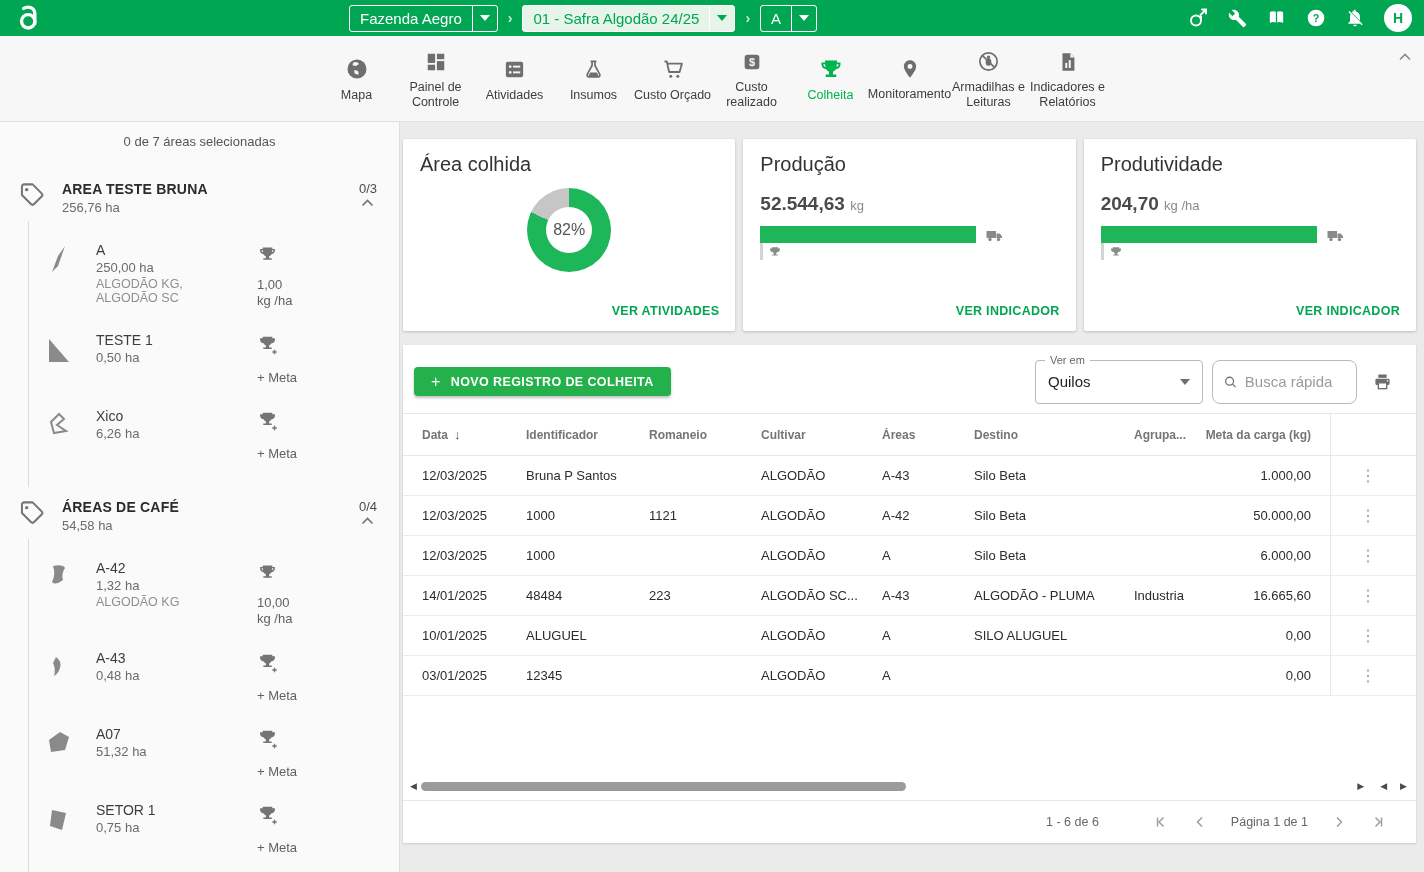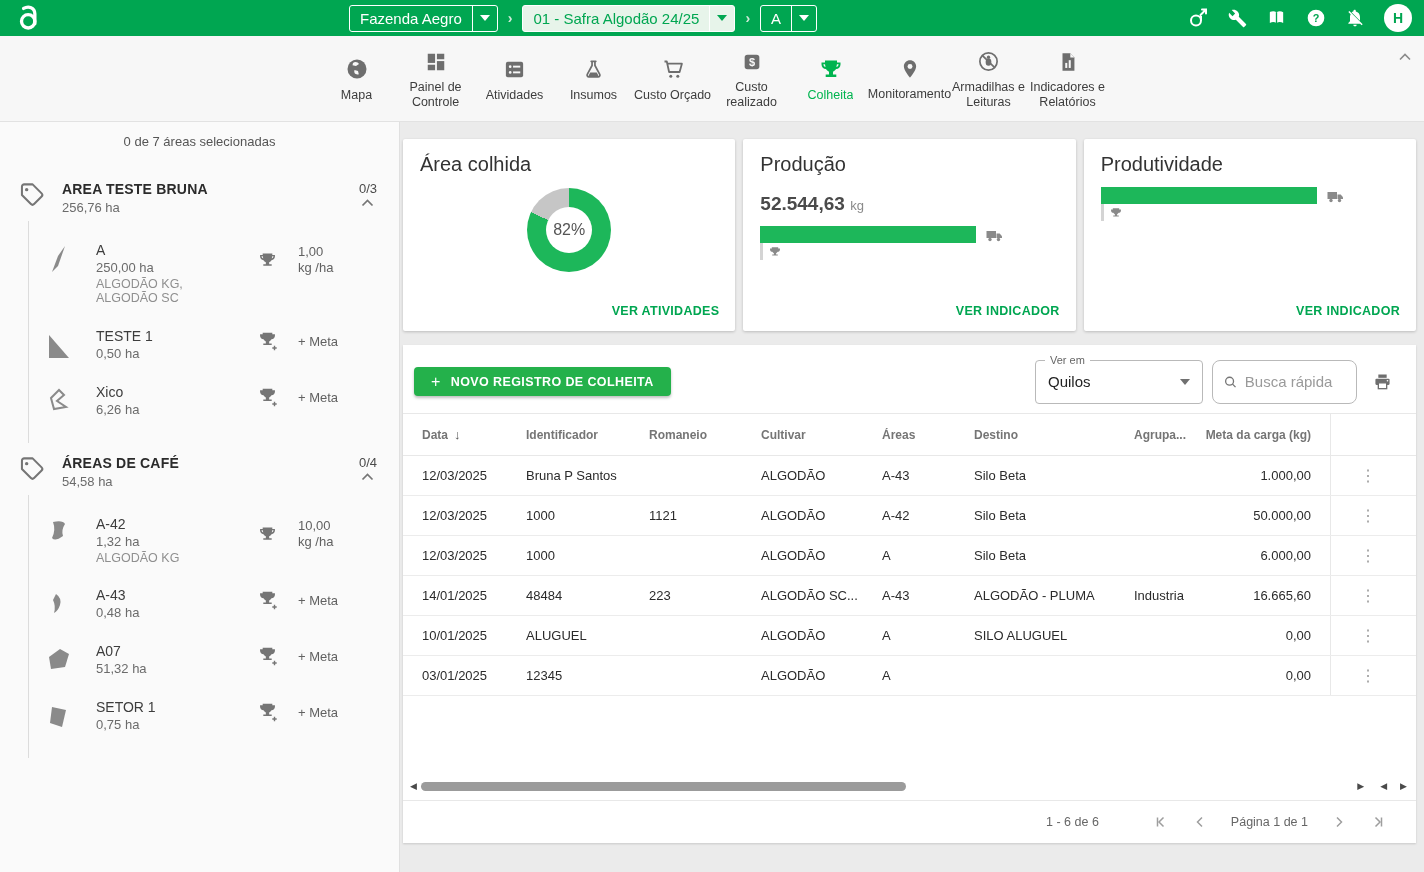--- a/index.html
+++ b/index.html
@@ -36,21 +36,21 @@
   .grp-area { font-size:13px; color:#6b6b6b; margin-top:3px; }
   .grp-right { margin-left:auto; display:flex; flex-direction:column; align-items:center; gap:2px; padding-right:6px; }
   .grp-count { font-size:13px; color:#4a4a4a; }
   .items { margin-left:28px; border-left:1px solid #dcdcdc; padding:10px 0 14px; }
   .item { display:flex; padding:11px 14px 11px 13px; align-items:flex-start; }
   .item .shape { width:34px; height:32px; flex:none; margin-right:20px; margin-top:2px; }
   .item-main { width:148px; }
   .item-name { font-size:14px; color:#3d3d3d; }
   .item-area { font-size:13px; color:#6b6b6b; margin-top:2px; }
   .item-crops { font-size:12.5px; color:#8f8f8f; margin-top:2px; width:115px; line-height:1.15; }
-  .goal { margin-left:auto; display:flex; align-items:center; width:128px; gap:20px; padding-top:2px; }
+  .goal { margin-left:auto; display:flex; align-items:flex-start; width:128px; gap:12px; padding-top:2px;flex-direction:column; }
   .goal .gtxt { font-size:13px; color:#616161; line-height:1.25; }
   .goal .gtxt.meta { padding-top:3px; }
 
   
   .main { position:absolute; top:122px; left:401px; right:0; bottom:0; background:#ebebeb; }
   .cards { display:flex; gap:8px; padding:17px 8px 0 2px; }
   .card { background:#fff; border-radius:2px; box-shadow:0 1px 3px rgba(0,0,0,.2); width:333px; height:192px; position:relative; padding:14px 17px; }
   .card-title { font-size:20px; color:#333; }
   .card-link { position:absolute; right:16px; bottom:13px; color:#00a651; font-weight:bold; font-size:12.5px; letter-spacing:.3px; cursor:pointer; }
   .donut { width:84px; height:84px; border-radius:50%; margin:12px auto 0; position:relative; }
@@ -440,20 +440,21 @@
         <div class="tick"></div>
         <svg class="goal-mark" width="14" height="14" viewBox="0 0 24 24">
             <path fill="#8a8a8a" d="M6.5 4h11v1.8h3v1.7c0 2.2-1.7 3.9-3.9 4.1a5.5 5.5 0 0 1-2.7 2.4v2.4h2.9V18H7.2v-1.6h2.9V14a5.5 5.5 0 0 1-2.7-2.4C5.2 11.4 3.5 9.7 3.5 7.5V5.8h3z"></path>
           </svg>
       </div>
       <span class="card-link">VER INDICADOR</span>
     </div>
 
     <div class="card">
       <div class="card-title">Produtividade</div>
+      <div class="metric"><span>204,70</span> <span class="unit">kg /ha</span></div>
       <div class="bar-wrap">
         <div class="bar"></div>
         <svg class="truck" width="17" height="15" viewBox="0 0 17 15">
           <rect x="0.5" y="3" width="9.5" height="7" fill="#8a8a8a"></rect>
           <path d="M10.5 5.5h3.2l2.3 2.7V10h-5.5z" fill="#8a8a8a"></path>
           <circle cx="4" cy="11.5" r="1.7" fill="#8a8a8a"></circle>
             <circle cx="12.5" cy="11.5" r="1.7" fill="#8a8a8a"></circle>
         </svg>
         <div class="tick"></div>
         <svg class="goal-mark" width="14" height="14" viewBox="0 0 24 24">

